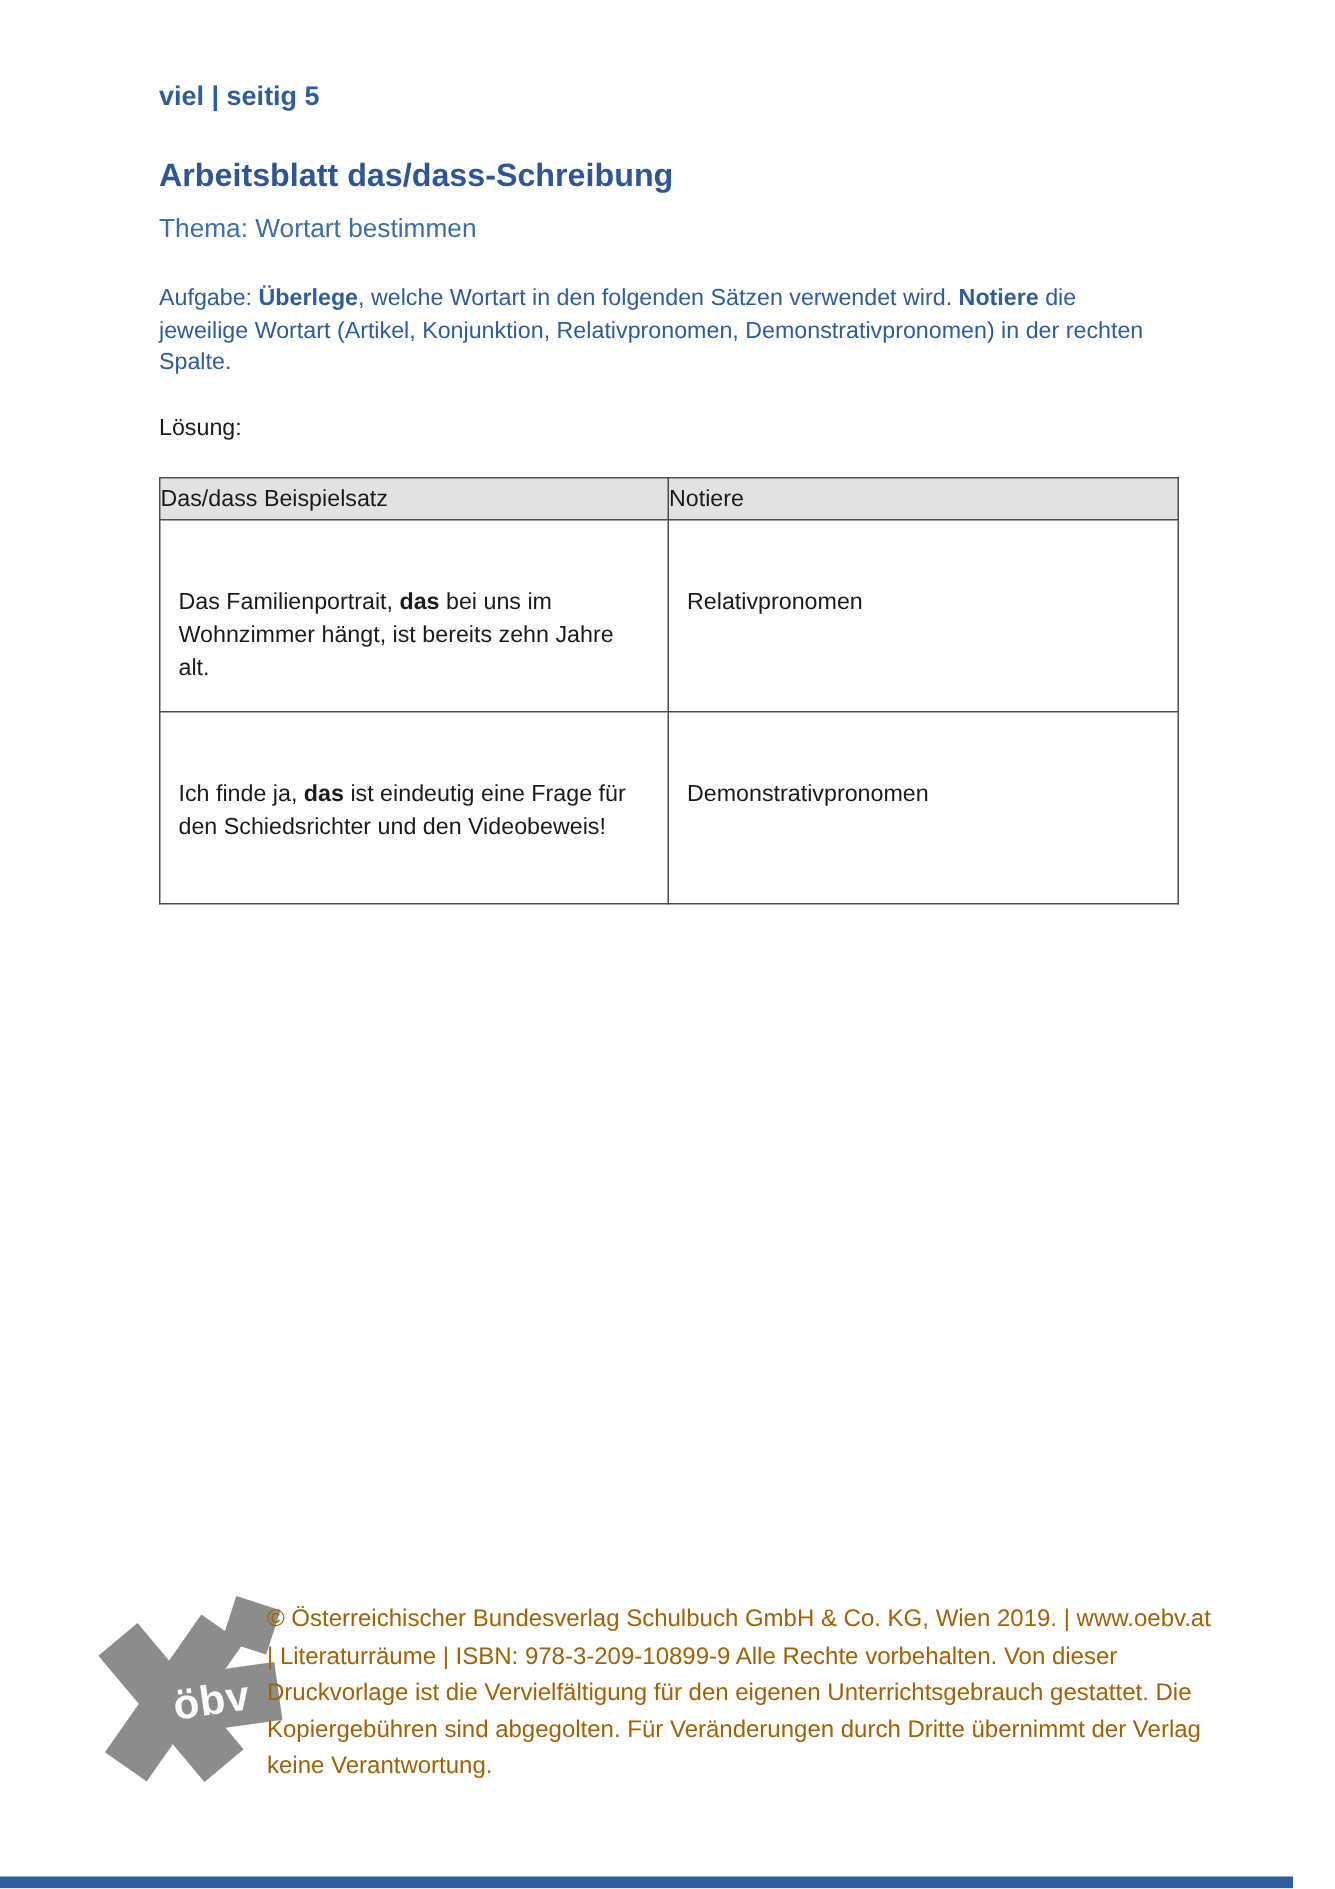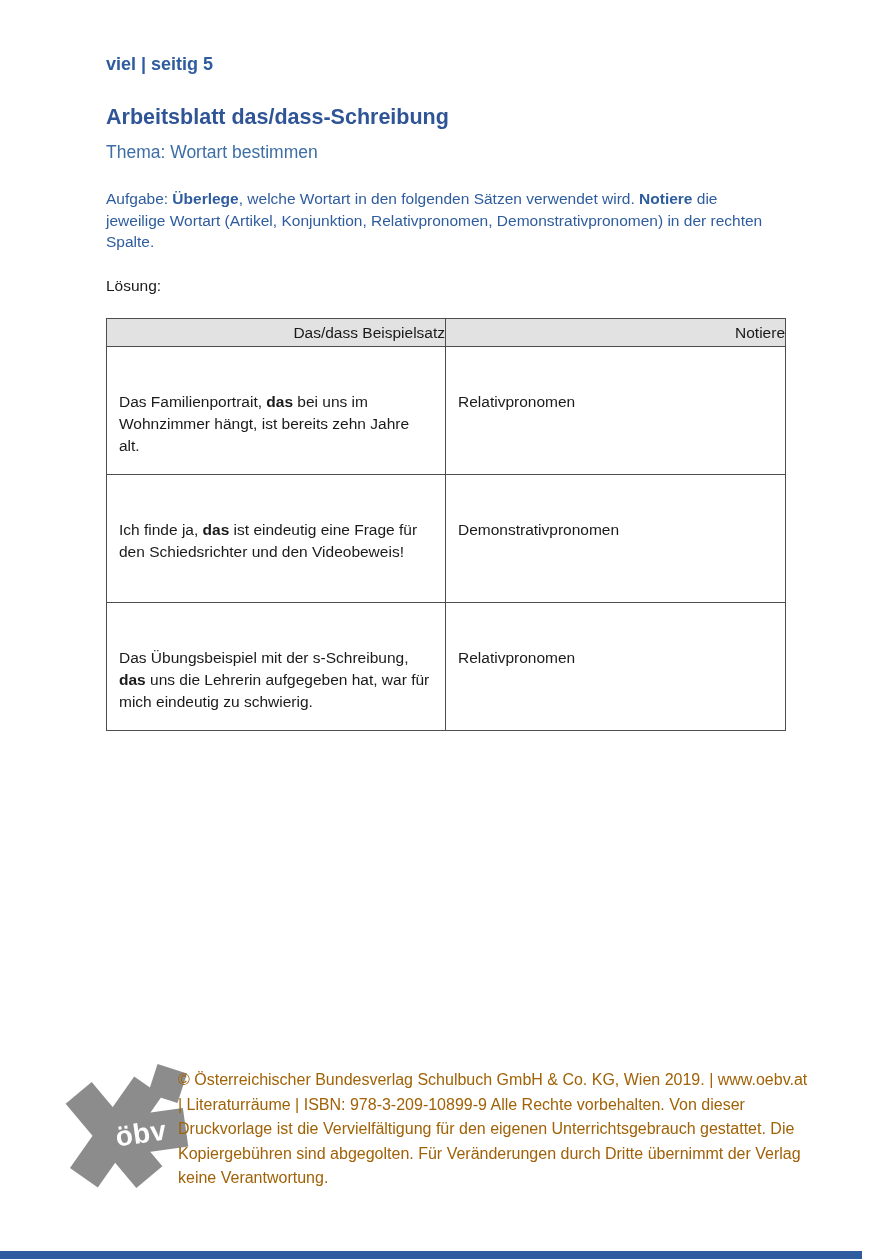--- a/index.html
+++ b/index.html
@@ -64,21 +64,21 @@
     table-layout: fixed;
     font-size: 15.5px;
   }
   table.answers th, table.answers td {
     border: 1px solid #4d4d4d;
   }
   table.answers th {
     height: 28px;
     background: #E2E2E2;
     font-weight: normal;
-    text-align: right;
+    text-align: left;
     vertical-align: middle;
   }
   table.answers col.c1 { width: 339px; }
   table.answers col.c2 { width: 340px; }
   table.answers tbody tr { height: 128px; }
   table.answers tbody tr:nth-child(4) { height: 107px; }
   table.answers td {
     vertical-align: top;
     padding: 44px 14px 10px 12px;
     line-height: 22px;
@@ -155,24 +155,20 @@
     </thead>
     <tbody>
         <tr>
           <td><span>Das Familienportrait, </span><b>das</b><span> bei uns im Wohnzimmer hängt, ist bereits zehn Jahre alt.</span></td>
           <td>Relativpronomen</td>
         </tr>
         <tr>
           <td><span>Ich finde ja, </span><b>das</b><span> ist eindeutig eine Frage für den Schiedsrichter und den Videobeweis!</span></td>
           <td>Demonstrativpronomen</td>
         </tr>
-        <tr>
-          <td><span>Das Übungsbeispiel mit der s-Schreibung, </span><b>das</b><span> uns die Lehrerin aufgegeben hat, war für mich eindeutig zu schwierig.</span></td>
-          <td>Relativpronomen</td>
-        </tr>
       </tbody>
   </table>
 
   <div class="oebv-logo">
     <div class="logo-piece logo-arm-backslash"></div>
     <div class="logo-piece logo-arm-slash"></div>
     <div class="logo-piece logo-square"></div>
     <div class="logo-piece logo-text-bar">
       <span class="logo-text">öbv</span>
     </div>

